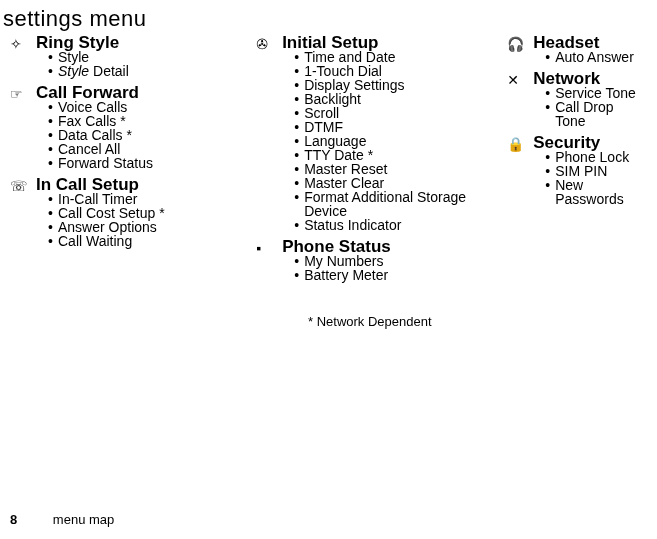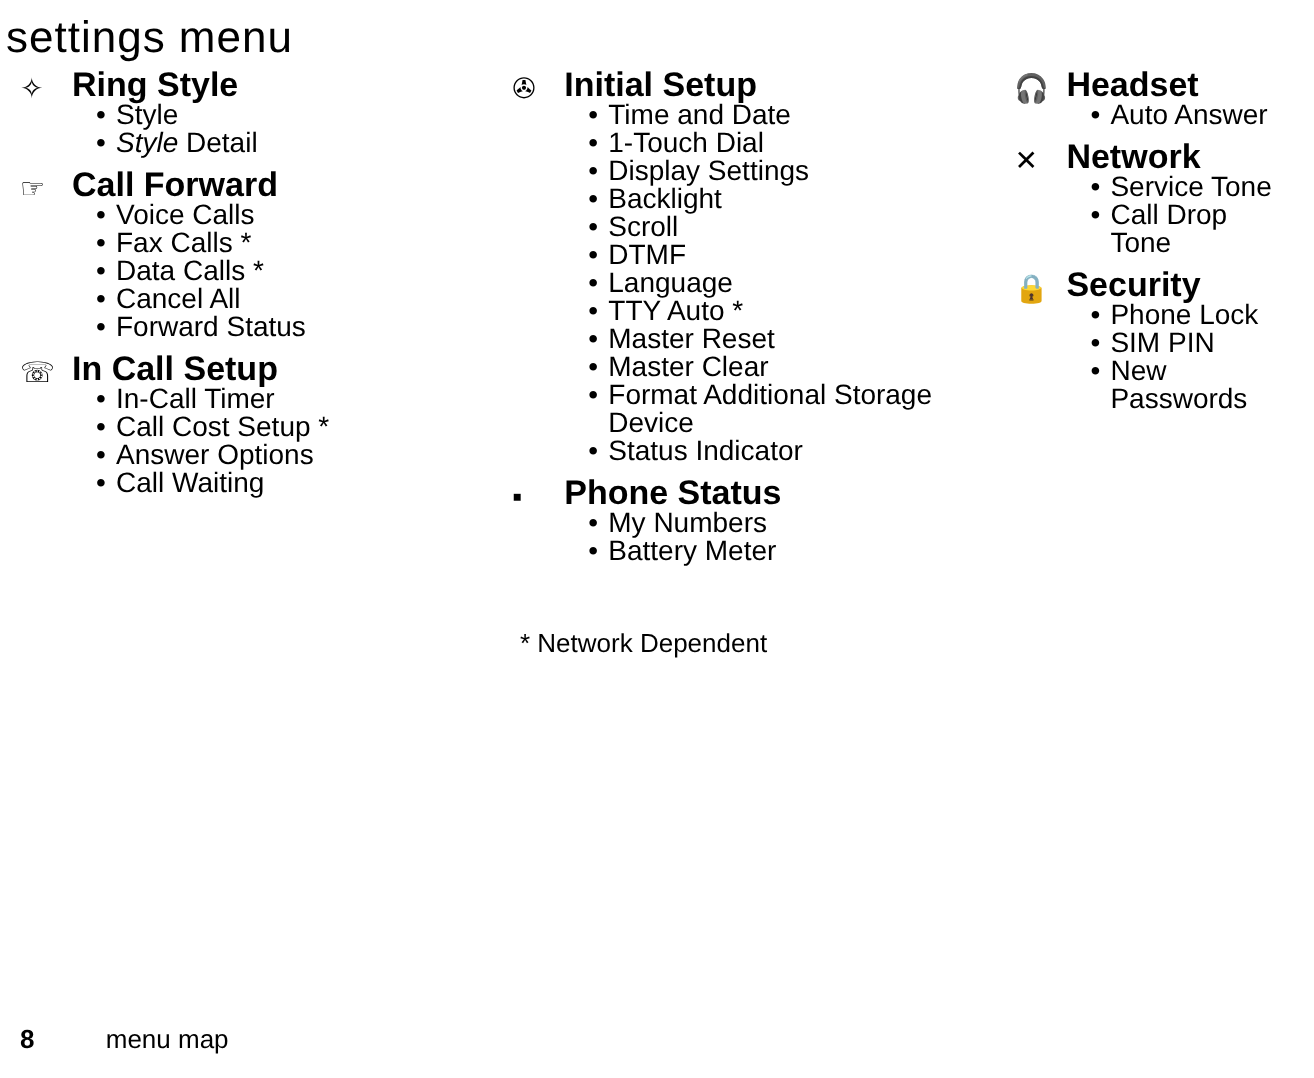--- a/index.html
+++ b/index.html
@@ -65,20 +65,21 @@
     content: "•";
     position: absolute;
     left: 0;
     top: 0;
   }
   .italic { font-style: italic; }
   .footnote {
     font-size: 13px;
     padding-left: 260px;
     margin-top: 24px;
+    margin-left: 48px;
   }
   .footer {
     position: absolute;
     bottom: 12px;
     left: 10px;
     font-size: 13px;
   }
   .footer .page-num {
     font-weight: bold;
     margin-right: 32px;
@@ -133,21 +134,21 @@
         <div class="section-body">
           <div class="section-heading">Initial Setup</div>
           <ul class="bullets">
             <li>Time and Date</li>
             <li>1-Touch Dial</li>
             <li>Display Settings</li>
             <li>Backlight</li>
             <li>Scroll</li>
             <li>DTMF</li>
             <li>Language</li>
-            <li>TTY Auto *</li>
+            <li>TTY Date *</li>
             <li>Master Reset</li>
             <li>Master Clear</li>
             <li>Format Additional Storage Device</li>
             <li>Status Indicator</li>
           </ul>
         </div>
       </div>
       <div class="section">
         <div class="section-icon">▪</div>
         <div class="section-body">

